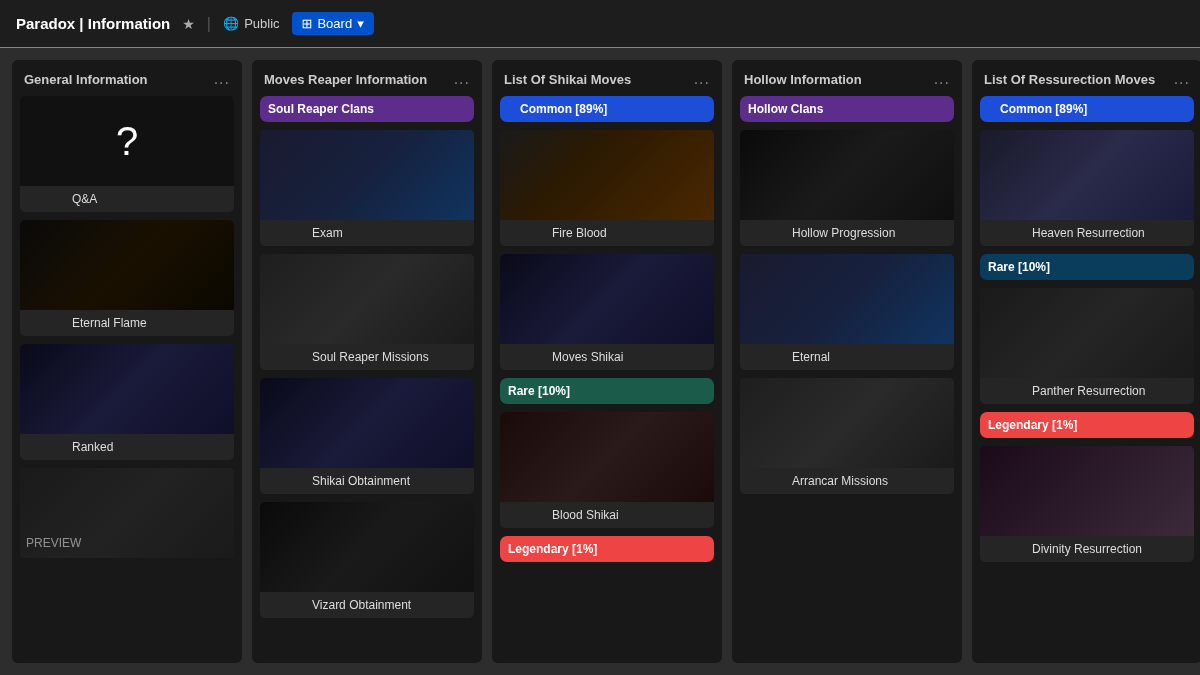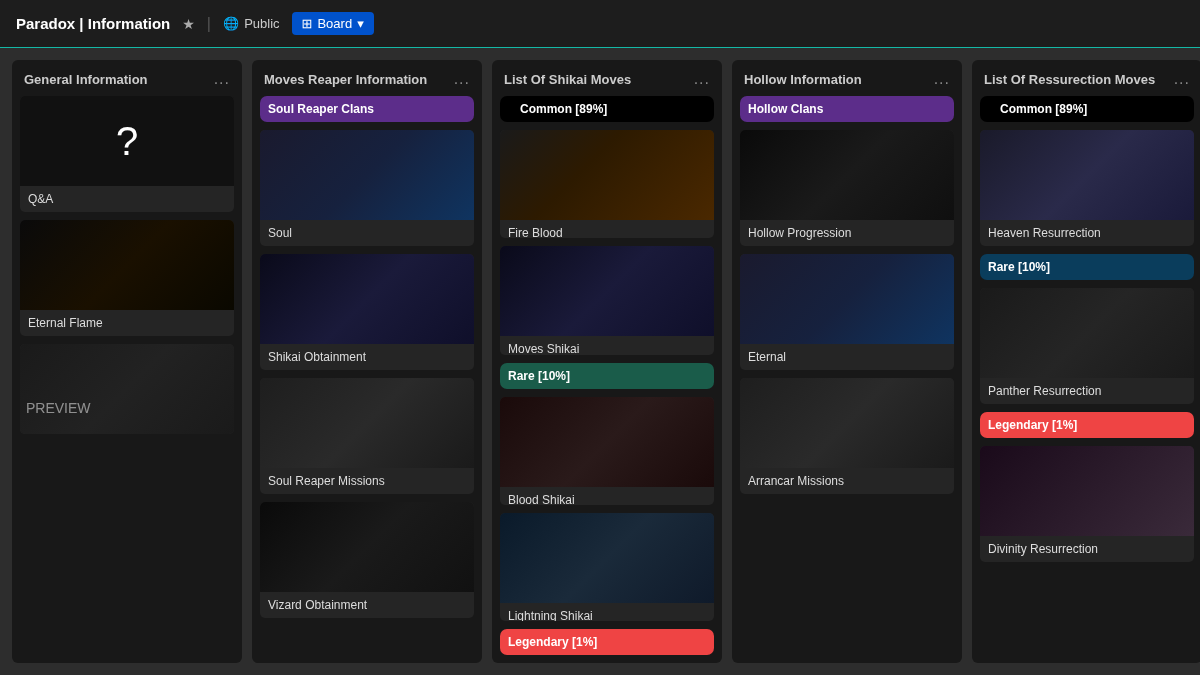--- a/index.html
+++ b/index.html
@@ -115,32 +115,33 @@
       width: 100%;
       height: 90px;
       object-fit: cover;
       display: block;
     }
     .card-label {
       padding: 6px 8px;
       font-size: 12px;
       color: #ddd;
       font-weight: 500;
+      margin-left: 44px;
     }
 
     
     .tag-card {
       border-radius: 7px;
       padding: 6px 8px;
       font-size: 12px;
       font-weight: 600;
       color: #fff;
       cursor: pointer;
     }
-    .tag-green { background: #000000; padding-left: 20px; }
+    .tag-green { background: #1d4ed8; padding-left: 20px; }
     .tag-purple { background: #5c2d8a; }
     .tag-blue-dark { background: #0a3d5c; }
     .tag-teal { background: #1a5c4a; }
     .tag-olive { background: #ef4444; }
 
     
     .img-dark { background: linear-gradient(135deg, #1a1a2e 0%, #16213e 50%, #0f3460 100%); }
     .img-fire { background: linear-gradient(135deg, #1a1a1a 0%, #2d1a00 40%, #4a2800 100%); }
     .img-mission { background: linear-gradient(135deg, #1e1e1e 0%, #2a2a2a 50%, #1a1a1a 100%); }
     .img-shadow { background: linear-gradient(135deg, #0a0a1a 0%, #1a1a3a 50%, #0f0f2a 100%); }
@@ -201,46 +202,50 @@
       <div class="column-body">
         <div class="card">
           <div class="card-qa">?</div>
           <div class="card-label">Q&amp;A</div>
         </div>
         <div class="card">
           <div class="card-img img-eternal"></div>
           <div class="card-label">Eternal Flame</div>
         </div>
         <div class="card">
+          <div class="card-img img-ranked"></div>
+          <div class="card-label">Ranked</div>
+        </div>
+        <div class="card">
           <div class="card-img img-guild" style="position: relative;">
-            <span style="position: absolute; bottom: 18px; left: 6px; color: rgba(255, 255, 255, 0.5); font-size: 14px;">PREVIEW</span>
+            <span style="position: absolute; bottom: 8px; left: 6px; color: rgba(255, 255, 255, 0.5); font-size: 12px;">PREVIEW</span>
           </div>
         </div>
       </div>
     </div>
     <div class="column">
       <div class="column-header">
         <span class="column-title">Moves Reaper Information</span>
         <span class="column-menu">...</span>
       </div>
       <div class="column-body">
         <div class="tag-card tag-purple">Soul Reaper Clans</div>
         <div class="card">
           <div class="card-img img-dark"></div>
-          <div class="card-label">Soul</div>
+          <div class="card-label">Exam</div>
+        </div>
+        <div class="card">
+          <div class="card-img img-mission"></div>
+          <div class="card-label">Soul Reaper Missions</div>
         </div>
         <div class="card">
           <div class="card-img img-shadow"></div>
           <div class="card-label">Shikai Obtainment</div>
         </div>
         <div class="card">
-          <div class="card-img img-mission"></div>
-          <div class="card-label">Soul Reaper Missions</div>
-        </div>
-        <div class="card">
           <div class="card-img img-vizard"></div>
           <div class="card-label">Vizard Obtainment</div>
         </div>
       </div>
     </div>
     <div class="column">
       <div class="column-header">
         <span class="column-title">List Of Shikai Moves</span>
         <span class="column-menu">...</span>
       </div>
@@ -252,24 +257,20 @@
         </div>
         <div class="card">
           <div class="card-img img-shadow"></div>
           <div class="card-label">Moves Shikai</div>
         </div>
         <div class="tag-card tag-teal">Rare [10%]</div>
         <div class="card">
           <div class="card-img img-blood"></div>
           <div class="card-label">Blood Shikai</div>
         </div>
-        <div class="card">
-          <div class="card-img img-lightning"></div>
-          <div class="card-label">Lightning Shikai</div>
-        </div>
         <div class="tag-card tag-olive">Legendary [1%]</div>
       </div>
     </div>
     <div class="column">
       <div class="column-header">
         <span class="column-title">Hollow Information</span>
         <span class="column-menu">...</span>
       </div>
       <div class="column-body">
         <div class="tag-card tag-purple">Hollow Clans</div>

